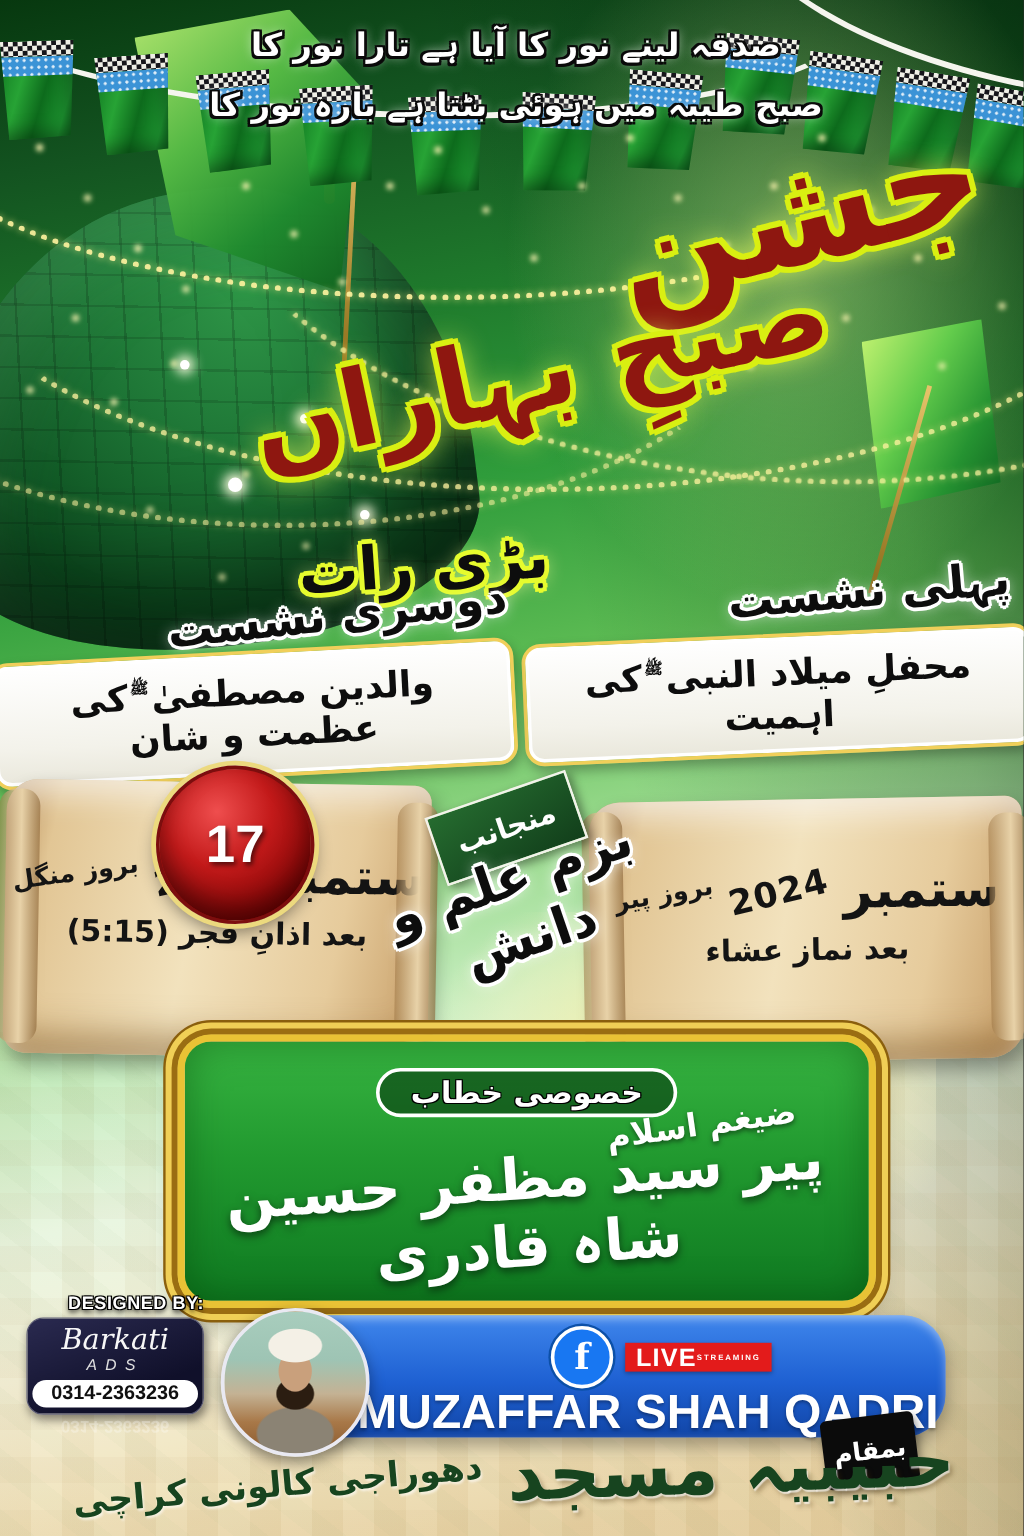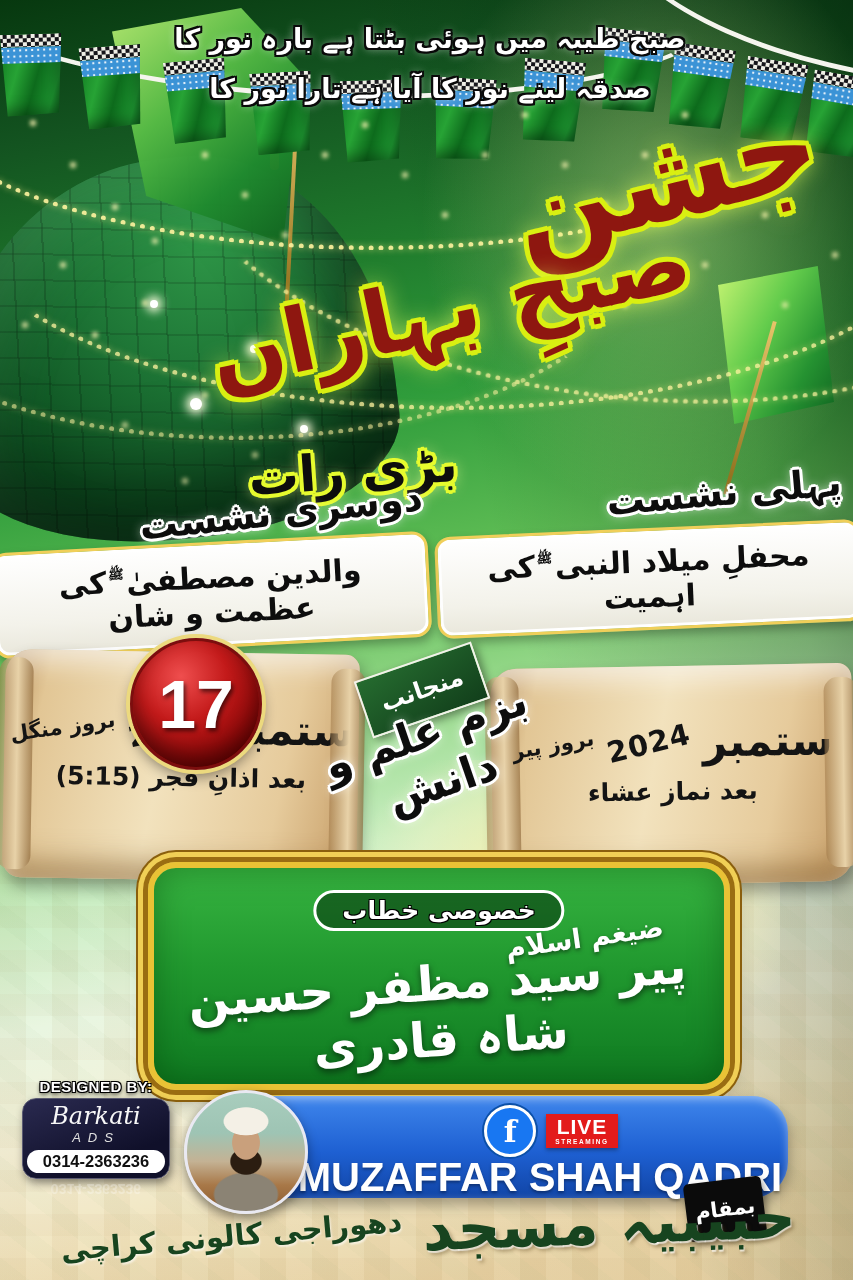--- a/index.html
+++ b/index.html
@@ -137,21 +137,21 @@
     align-items:center;gap:10px;}
   .d-row{display:flex;direction:rtl;align-items:center;gap:12px;color:#141414;}
   .d-month{font-size:42px;font-weight:bold;}
   .d-year{font-size:29px;font-weight:bold;transform:rotate(-13deg);letter-spacing:1px;}
   .d-weekday{font-size:21px;font-weight:bold;transform:rotate(-9deg);}
   .d-time{font-size:25px;font-weight:bold;color:#141414;}
   .day-circle{width:126px;height:126px;border-radius:50%;display:flex;align-items:center;justify-content:center;
     background:radial-gradient(circle at 38% 28%,#ef4e4e 0%,#c31a1a 38%,#7e0404 78%,#560000 100%);
     border:3px solid #7c0e0e;
     box-shadow:0 0 0 4px #ecd97e,0 7px 14px rgba(0,0,0,.45),inset 0 -12px 20px rgba(0,0,0,.4);
-    color:#fff;font-size:68px;font-weight:bold;font-family:"Liberation Sans",sans-serif;
+    color:#fff;font-size:44px;font-weight:bold;font-family:"Liberation Sans",sans-serif;
     text-shadow:2px 3px 4px rgba(0,0,0,.6);}
   .circle-r{left:590px;top:636px;}
   .circle-l{left:130px;top:638px;}
 
   
   .org-badge{left:360px;top:660px;width:120px;height:56px;display:flex;align-items:center;justify-content:center;
     background:linear-gradient(160deg,#256b2f,#123f1b);border:2px solid #f2f2ea;transform:rotate(-19deg);
     color:#fff;font-size:24px;font-weight:bold;box-shadow:3px 4px 8px rgba(0,0,0,.4);}
   .org-name{left:322px;top:706px;width:224px;text-align:center;font-size:43px;font-weight:bold;
     color:#0d0d0d;line-height:1.2;transform:rotate(-19deg);}
@@ -168,40 +168,40 @@
     text-shadow:1px 1px 0 #000,-1px 1px 0 #000,1px -1px 0 #000,-1px -1px 0 #000;}
   .speaker-honorific{position:absolute;right:60px;top:54px;color:#fff;font-size:27px;font-weight:bold;
     transform:rotate(-8deg);text-shadow:0 2px 4px rgba(0,0,0,.5);}
   .speaker-name{position:absolute;left:16px;right:16px;top:88px;text-align:center;color:#fff;
     font-size:48px;font-weight:bold;line-height:1.16;transform:rotate(-4deg);
     text-shadow:0 3px 7px rgba(0,0,0,.55);}
 
   
   .designer{left:22px;top:1078px;width:148px;text-align:center;font-family:"Liberation Sans",sans-serif;}
   .designer-heading{color:#fff;font-weight:bold;font-size:15px;letter-spacing:.5px;
-    text-shadow:1px 1px 0 #000,-1px 1px 0 #000,1px -1px 0 #000,-1px -1px 0 #000,0 2px 4px #000;}
+    text-shadow:1px 1px 0 #000,-1px 1px 0 #000,1px -1px 0 #000,-1px -1px 0 #000,0 2px 4px #000;text-align:right;}
   .designer-card{margin-top:3px;padding:5px 4px 5px;border-radius:14px;border:1px solid #5a5a72;
     background:linear-gradient(160deg,#2a2a50,#10102a 70%);box-shadow:2px 4px 8px rgba(0,0,0,.45);}
   .designer-brand{font-family:"DejaVu Serif",serif;font-style:italic;color:#f7f7f7;font-size:24px;line-height:1.05;}
   .designer-brand-sub{color:#e0e0e0;font-size:13px;font-style:italic;letter-spacing:7px;margin-top:1px;}
   .designer-phone{margin-top:5px;background:#fff;border-radius:12px;color:#101010;
     font-weight:bold;font-size:16.5px;padding:2px 0;}
   .designer-reflection{margin-top:2px;color:#fff;opacity:.28;font-weight:bold;font-size:14px;
     transform:scaleY(-1);}
 
   
   .live-banner{left:196px;top:1096px;width:592px;height:102px;border-radius:36px;
     background:linear-gradient(180deg,#3f86ec 0%,#1e60d2 55%,#1145a6 100%);
     box-shadow:0 7px 14px rgba(0,0,0,.32),inset 0 3px 8px rgba(255,255,255,.45);
     font-family:"Liberation Sans",sans-serif;}
   .live-row1{margin:9px 0 0 118px;display:flex;align-items:center;justify-content:center;gap:10px;}
   .fb-icon{width:46px;height:46px;border-radius:50%;background:#1877f2;border:3px solid #fff;
     box-shadow:0 0 0 2px #0c50a8;color:#fff;font-family:"DejaVu Serif",serif;font-weight:bold;
     font-size:30px;display:flex;align-items:center;justify-content:center;}
-  .live-badge{background:#e31b1b;padding:2px 9px 1px;display:flex;flex-direction:column;align-items:center;
+  .live-badge{background:#e31b1b;padding:2px 9px 1px;display:flex;flex-direction:row;align-items:center;
     box-shadow:0 2px 4px rgba(0,0,0,.35);}
   .live-word{color:#fff;font-weight:bold;font-size:21px;letter-spacing:1px;line-height:1;}
   .streaming-word{color:#fff;font-weight:bold;font-size:6.5px;letter-spacing:1.6px;line-height:1.4;}
   .live-line1{color:#fff;font-weight:bold;font-size:35px;text-shadow:0 2px 3px rgba(0,0,0,.35);white-space:nowrap;}
   .live-line2{margin:-2px 0 0 96px;text-align:center;color:#fff;font-weight:bold;font-size:40px;
     text-shadow:0 2px 3px rgba(0,0,0,.35);white-space:nowrap;}
   .speaker-photo{left:184px;top:1090px;width:118px;height:118px;border-radius:50%;
     border:3px solid #e9e9f2;box-shadow:0 5px 12px rgba(0,0,0,.4);overflow:hidden;background:
     radial-gradient(ellipse 32px 20px at 50% 24%,#f4f0e6 68%,transparent 72%),
     radial-gradient(ellipse 21px 26px at 50% 42%,#c9a07c 64%,transparent 68%),
@@ -256,22 +256,22 @@
   <div class="bflag" style="left:668px;top:46px;transform:rotate(8deg);"></div>
   <div class="bflag" style="left:740px;top:60px;transform:rotate(9deg);"></div>
   <div class="bflag" style="left:806px;top:74px;transform:rotate(10deg);"></div>
   <div class="abs lightsA"></div>
   <div class="abs lightsB"></div>
   <div class="abs lightsC"></div>
   <div class="abs lightsD"></div>
   <div class="abs glow-dots"></div>
 
   <div class="abs couplet ur outline-black">
+    <div>صدقہ لینے نور کا آیا ہے تارا نور کا</div>
     <div>صبح طیبہ میں ہوئی بٹتا ہے بارہ نور کا</div>
-    <div>صدقہ لینے نور کا آیا ہے تارا نور کا</div>
   </div>
 
   <div class="abs title-line1 ur">جشن</div>
   <div class="abs title-line2 ur">صبحِ بہاراں</div>
   <div class="abs title-sub ur">بڑی رات</div>
 
   <div class="abs session-label s1-label ur outline-white">پہلی نشست</div>
   <div class="abs session-box s1-box">
     <div class="topic ur">
       <span>محفلِ میلاد النبی</span><span class="salawat">ﷺ</span><span>کی اہمیت</span>

